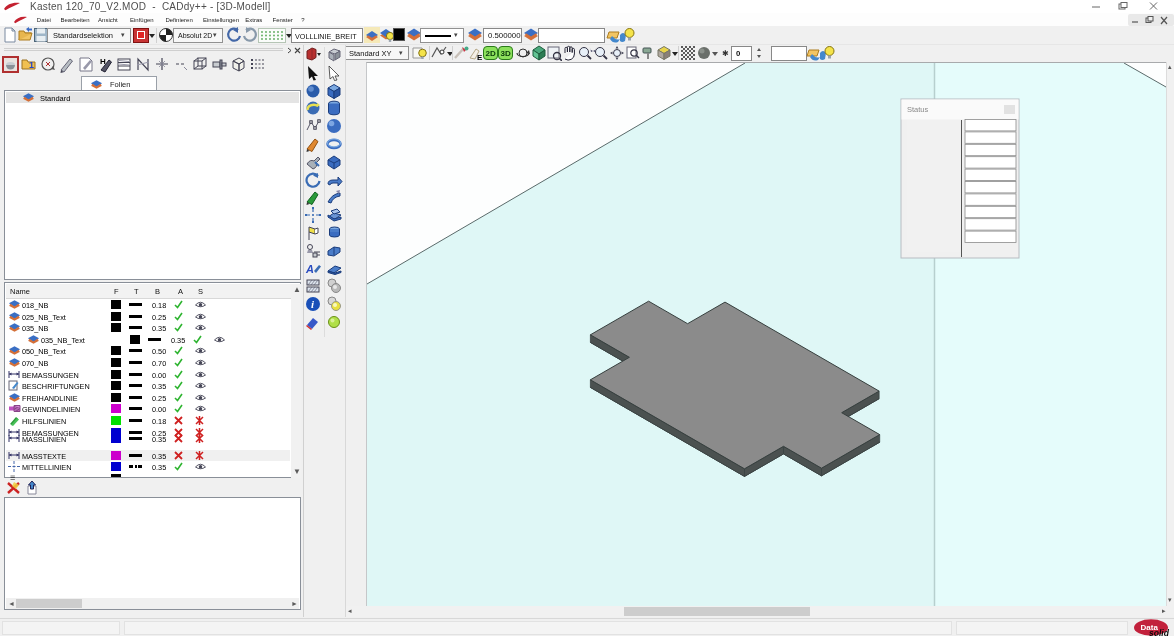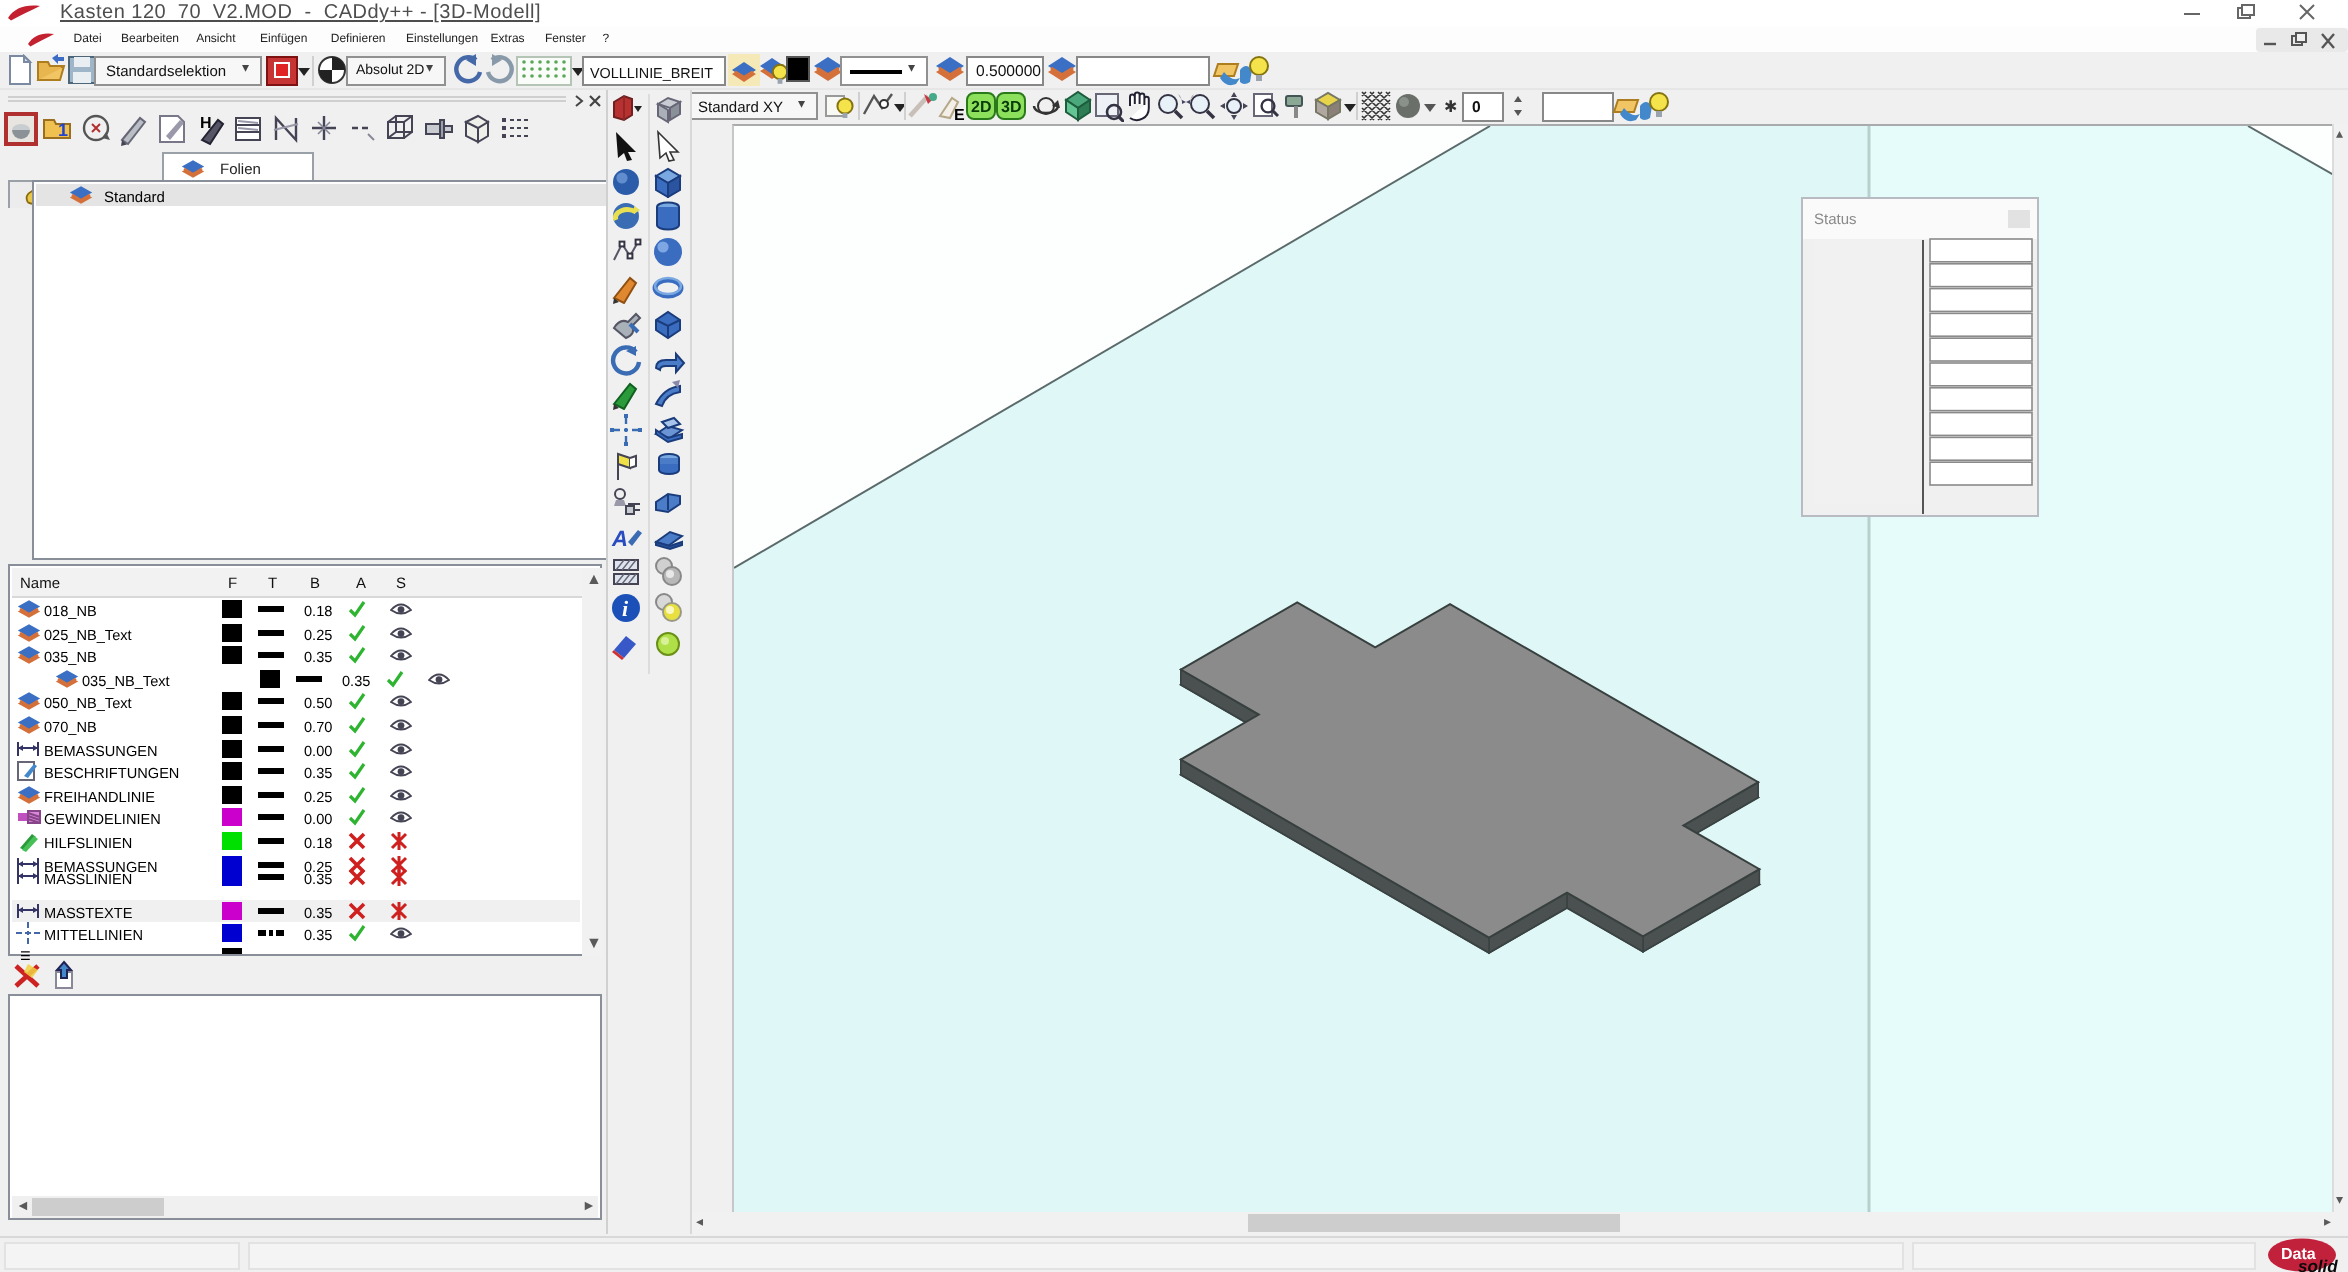--- a/index.html
+++ b/index.html
@@ -2,21 +2,21 @@
 <html><head>
 <meta charset="utf-8">
 <style>
 * { margin:0; padding:0; box-sizing:border-box; }
 html,body { width:1174px; height:636px; overflow:hidden; background:#f0f0f0;
   font-family:"Liberation Sans", sans-serif; }
 .abs { position:absolute; }
 #app { position:relative; width:1174px; height:636px; }
 
 #titlebar { left:0; top:0; width:1174px; height:13px; background:#ffffff; }
-#titletext { left:30px; top:1px; font-size:10px; color:#4e4e4e; letter-spacing:0.25px;text-decoration:underline; }
+#titletext { left:30px; top:1px; font-size:10px; color:#4e4e4e; letter-spacing:0.25px; }
 
 #menubar { left:0; top:13px; width:1174px; height:13px; background:#fdfdfd; }
 .menuitem { position:absolute; top:3.5px; font-size:6px; color:#222; }
 
 #tb1 { left:0; top:26px; width:1174px; height:19px; background:#f0f0f0; border-bottom:1px solid #e6e6e6;}
 #tb2 { left:340px; top:45px; width:834px; height:17px; background:#f0f0f0; }
 .combo { position:absolute; background:#f7f7f7; border:1px solid #919191; font-size:7.5px; color:#111; }
 .combo .arr { position:absolute; right:3px; top:3px; width:6px; height:6px; color:#444; font-size:7px; line-height:6px;}
 .tbox { position:absolute; background:#fff; border:1px solid #888; font-size:7.8px; color:#111; }
 .icon16 { position:absolute; width:16px; height:16px; }
@@ -396,21 +396,21 @@
     </div>
     <div class="tab active" style="left:81px;top:31px;width:76px;height:15px;">
         <span style="position:absolute;left:28px;top:3px">Folien</span>
       <svg style="position:absolute;left:8px;top:2px" width="13" height="11" viewBox="0 0 14 11">
           <path d="M1 6.8 L7 3.4 L13 6.8 L7 10.2 Z" fill="#d4703a"></path>
           <path d="M1 4.2 L7 0.8 L13 4.2 L7 7.6 Z" fill="#3a6fc4"></path>
           <path d="M2.2 5.4 L7 8.4 L11.8 5.4" fill="none" stroke="#d4703a" stroke-width="1.4"></path>
         </svg>
     </div>
 
-    <div class="whitebox" style="left:16px;top:45px;width:297px;height:190px">
+    <div class="whitebox" style="left:4px;top:45px;width:297px;height:190px">
       <div class="abs" style="left:1px;top:1px;width:293px;height:11px;background:#e4e4e4">
         <svg style="position:absolute;left:16px;top:0px" width="13" height="11" viewBox="0 0 14 11">
             <path d="M1 6.8 L7 3.4 L13 6.8 L7 10.2 Z" fill="#d4703a"></path>
             <path d="M1 4.2 L7 0.8 L13 4.2 L7 7.6 Z" fill="#3a6fc4"></path>
             <path d="M2.2 5.4 L7 8.4 L11.8 5.4" fill="none" stroke="#d4703a" stroke-width="1.4"></path>
           </svg>
         <span style="position:absolute;left:34px;top:2px;font-size:7.5px;color:#000">Standard</span>
       </div>
     </div>
 

